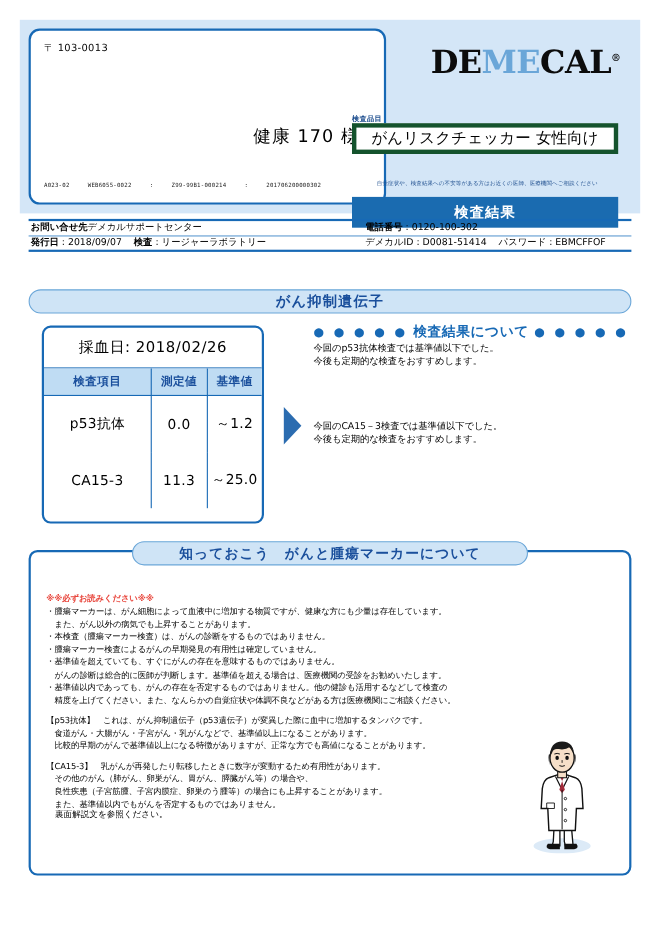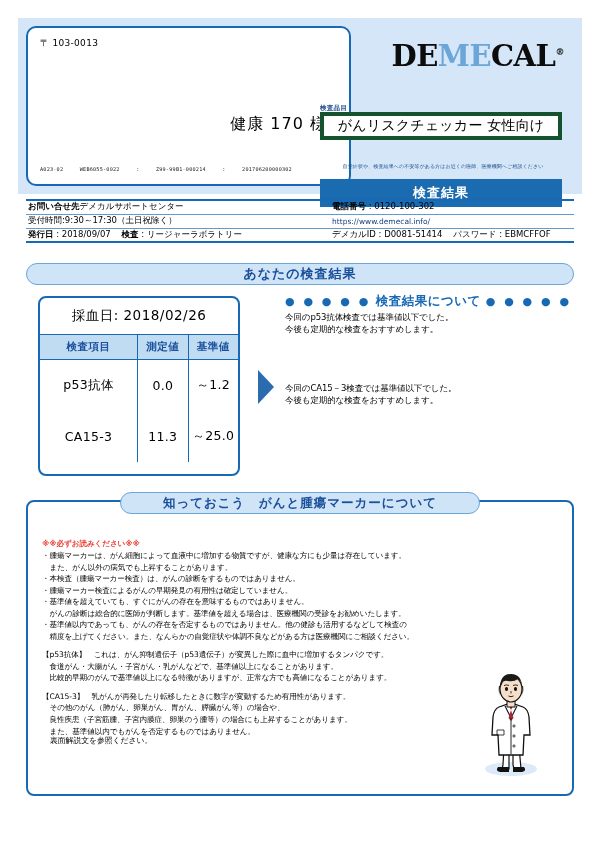--- a/index.html
+++ b/index.html
@@ -365,43 +365,39 @@
 <div class="kensa-result">検査結果</div>
 <div class="kensa-note">自覚症状や、検査結果への不安等がある方はお近くの医師、医療機関へご相談ください</div>
 
 <table class="info-table">
   <tbody>
       <tr class="r1">
     <td class="c-left"><span class="bold">お問い合せ先</span><span>デメカルサポートセンター</span></td>
     <td class="c-right"><span class="bold">電話番号</span>
       <span>:</span>
       <span>0120-100-302</span></td>
-  </tr>
-  <tr class="r2">
-    <td class="c-left">受付時間:9:30～17:30（土日祝除く）</td>
-    <td class="c-right url">https://www.demecal.info/</td>
   </tr>
   <tr class="r3">
     <td class="c-left"><span class="bold">発行日</span>
       <span>:</span>
       <span>2018/09/07</span>
       &nbsp;&nbsp;&nbsp;<span class="bold">検査</span>
       <span>:</span>
       <span>リージャーラボラトリー</span></td>
     <td class="c-right"><span>デメカルID</span>
       <span>:</span>
       <span>D0081-51414</span>
       &nbsp;&nbsp;&nbsp;<span>パスワード</span>
       <span>:</span>
       <span>EBMCFFOF</span></td>
   </tr>
 </tbody>
   </table>
 
-<div class="banner" id="banner-results">あなたの検査結果</div>
+<div class="banner" id="banner-results">がん抑制遺伝子</div>
 
 <div class="result-card">
   <div class="draw-date">採血日: 2018/02/26</div>
   <table class="res-table">
     <thead>
       <tr>
         <th class="col-item">検査項目</th>
         <th class="col-val">測定値</th>
         <th class="col-ref">基準値</th>
       </tr>

